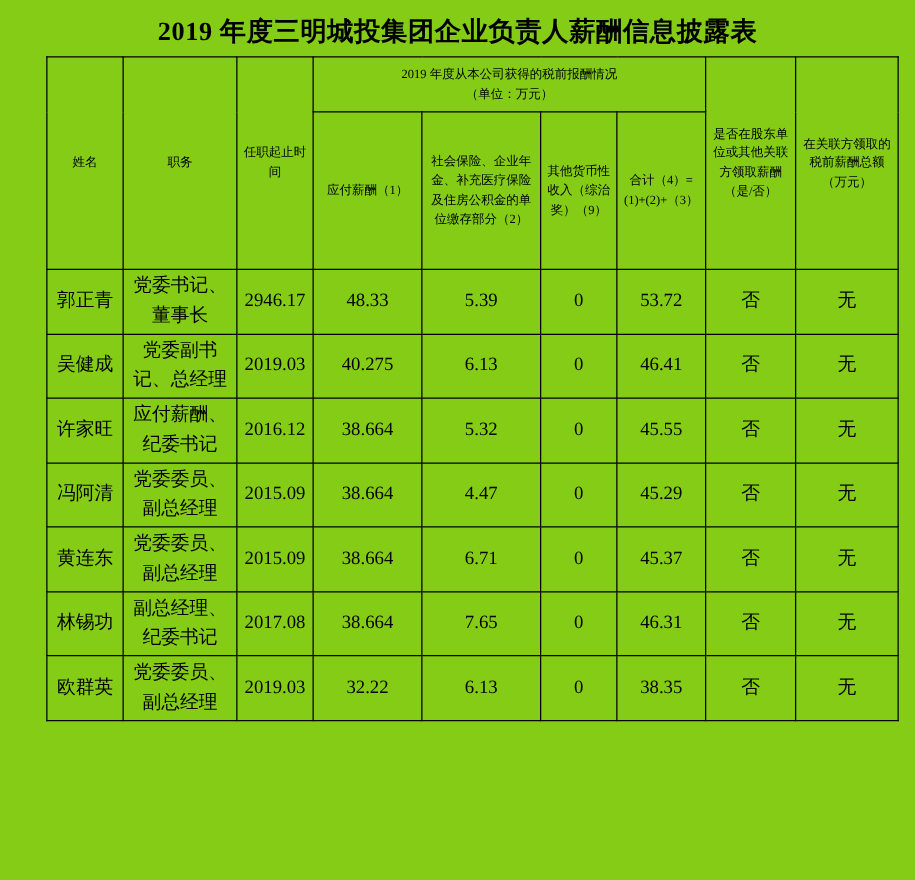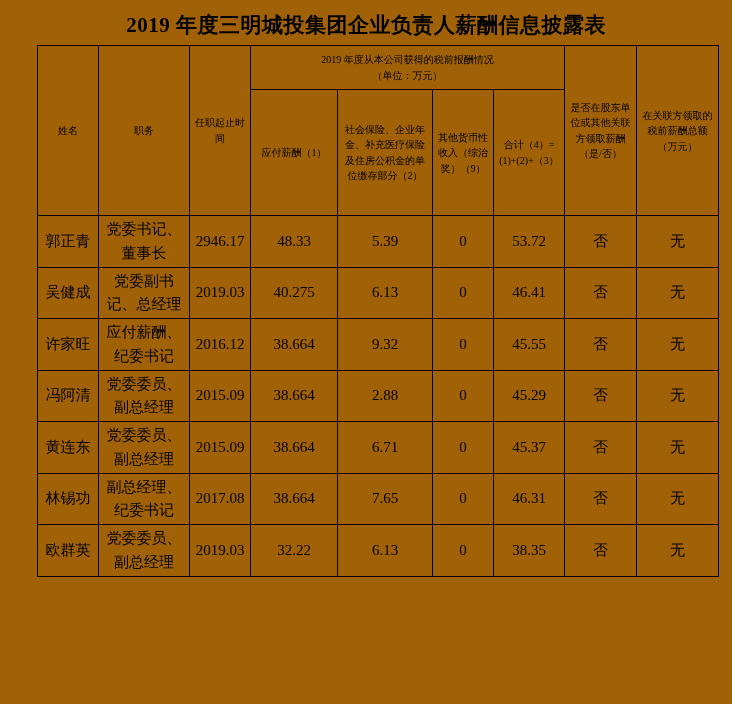--- a/index.html
+++ b/index.html
@@ -1,20 +1,20 @@
 <!DOCTYPE html>
 <html><head>
 <meta charset="utf-8">
 <style>
   * { box-sizing: border-box; }
   html, body { margin: 0; padding: 0; background: #ffffff; }
   .page {
     width: 732px;
     height: 704px;
-    background: #a16207;
+    background: #84cc16;
     color: #000000;
     font-family: "Liberation Serif", "DejaVu Serif", serif;
     overflow: hidden;
   }
   .title {
     margin: 12px 0 0 0;
     font-size: 21px;
     font-weight: bold;
     text-align: center;
     letter-spacing: 0.5px;
@@ -119,32 +119,32 @@
         <td>0</td>
         <td>46.41</td>
         <td>否</td>
         <td>无</td>
       </tr>
       <tr>
         <td>许家旺</td>
         <td>应付薪酬、纪委书记</td>
         <td>2016.12</td>
         <td>38.664</td>
-        <td>9.32</td>
+        <td>5.32</td>
         <td>0</td>
         <td>45.55</td>
         <td>否</td>
         <td>无</td>
       </tr>
       <tr>
         <td>冯阿清</td>
         <td>党委委员、副总经理</td>
         <td>2015.09</td>
         <td>38.664</td>
-        <td>2.88</td>
+        <td>4.47</td>
         <td>0</td>
         <td>45.29</td>
         <td>否</td>
         <td>无</td>
       </tr>
       <tr>
         <td>黄连东</td>
         <td>党委委员、副总经理</td>
         <td>2015.09</td>
         <td>38.664</td>

